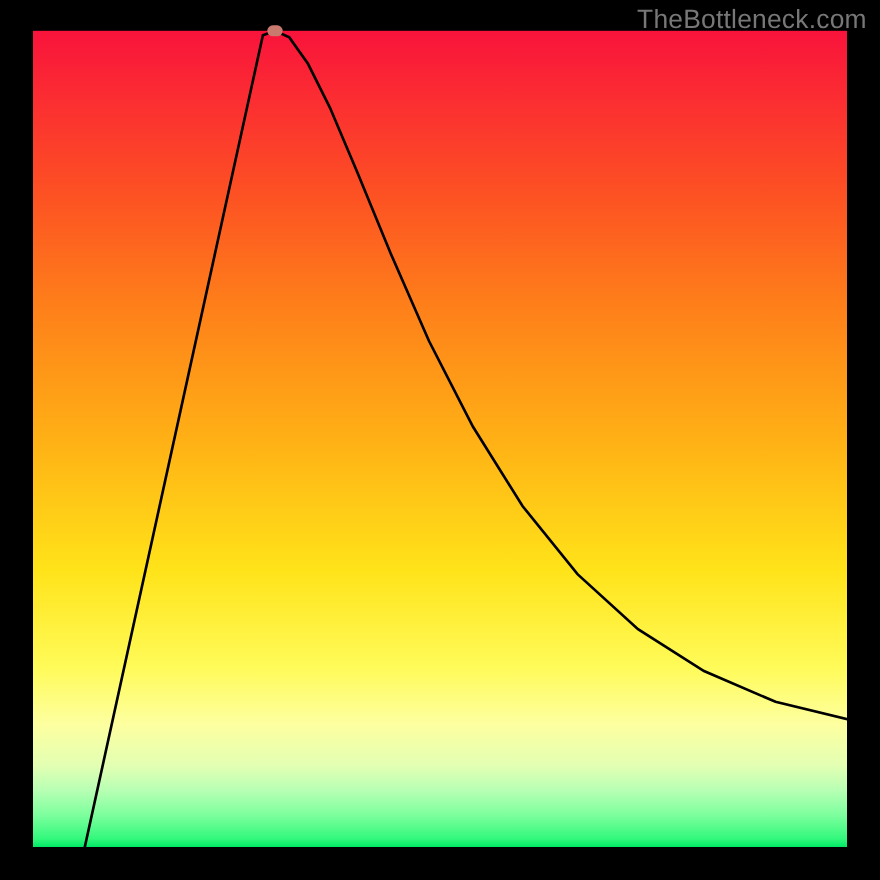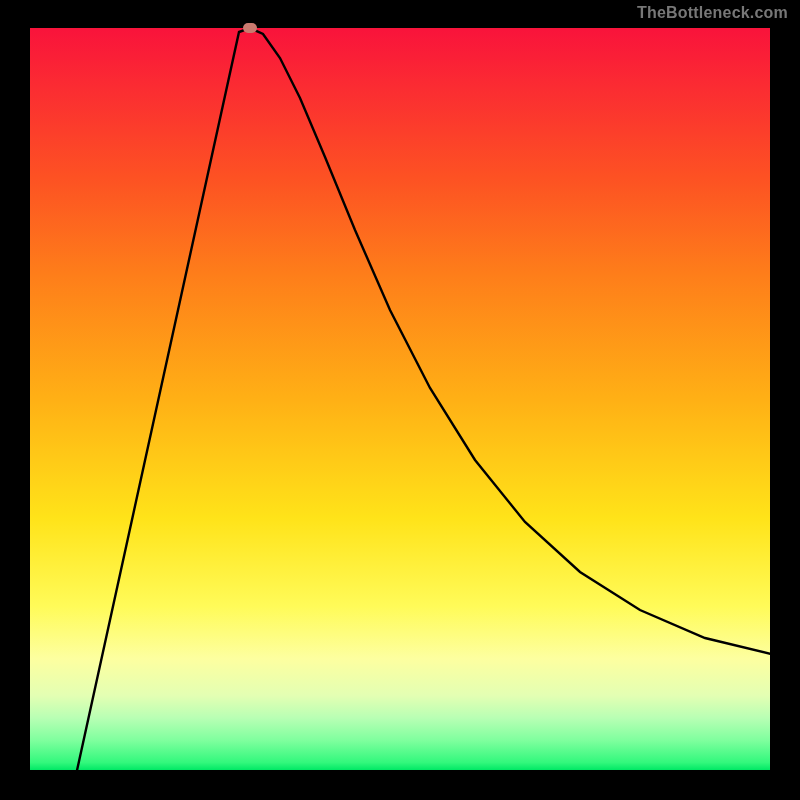--- a/index.html
+++ b/index.html
@@ -55,22 +55,22 @@
     height: 10px;
     border-radius: 5px;
     background: #c97a6f;
     transform: translate(-50%, -50%);
   }
   .watermark {
     position: absolute;
     top: 4px;
     right: 12px;
     color: #777;
-    font-size: 16px;
-    font-weight: 700;
+    font-size: 24px;
+    font-weight: 400;
     letter-spacing: 0.2px;
   }
 </style>
 </head>
 <body>
 
 <div class="frame">
 
   <div class="plot-area">
     <svg class="curve-svg" viewBox="0 0 740 742" preserveAspectRatio="none">

